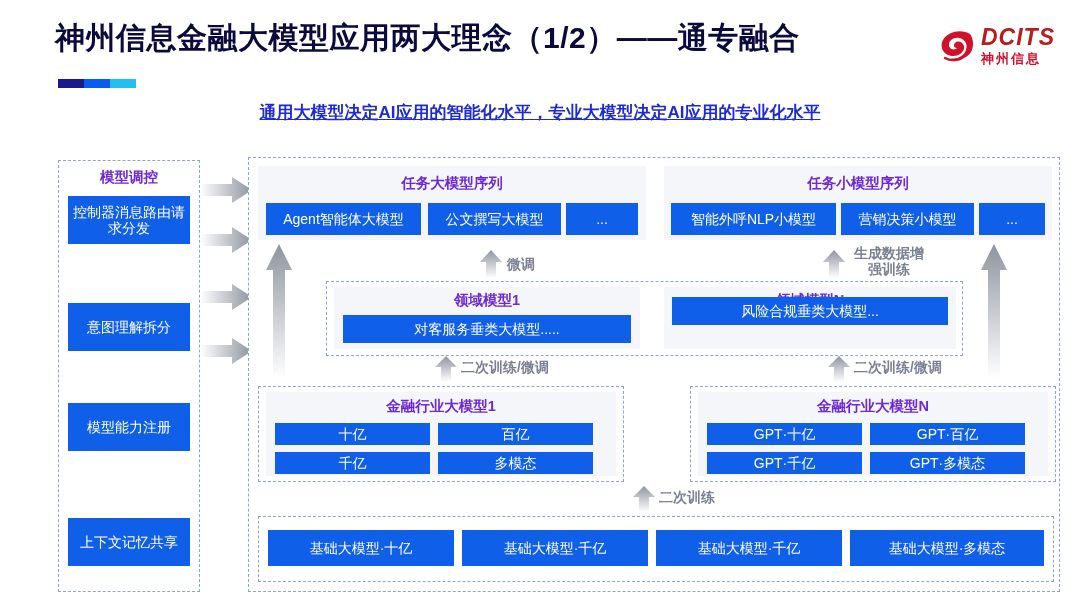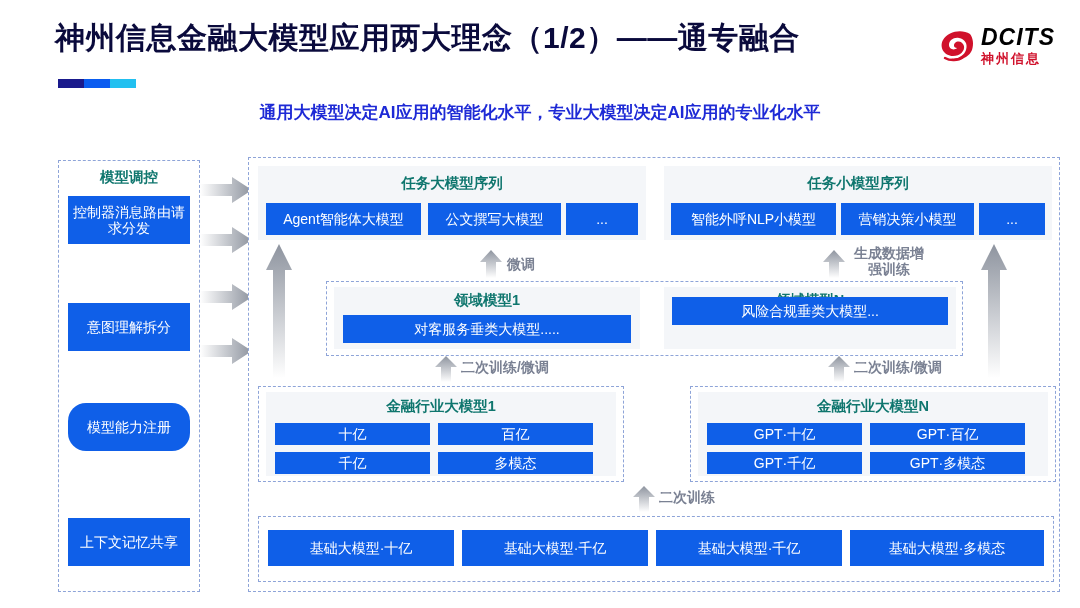--- a/index.html
+++ b/index.html
@@ -25,35 +25,36 @@
   #title-bar i{display:block;height:100%;}
   #title-bar i:nth-child(1){width:33%;background:#1a1a8c;}
   #title-bar i:nth-child(2){width:34%;background:#0a5cf0;}
   #title-bar i:nth-child(3){width:33%;background:#22c0f0;}
 
   #subtitle{
     position:absolute;left:0;top:101px;width:1080px;
     text-align:center;
     font-size:17px;font-weight:bold;color:#1e2ad6;
     white-space:nowrap;
+    text-decoration:underline;
   }
 
   
   #logo{
     position:absolute;right:16px;top:20px;
     width:128px;height:50px;
     display:flex;align-items:center;gap:5px;
   }
   #logo .swirl{
     width:40px;height:40px;position:relative;flex:0 0 auto;
   }
   #logo .swirl svg{display:block;}
   #logo .words{display:flex;flex-direction:column;line-height:1;}
   #logo .dcits{
-    font-size:23px;font-weight:bold;color:#000000;
+    font-size:23px;font-weight:bold;color:#b91c1c;
     letter-spacing:1px;font-style:italic;
   }
   #logo .cn{
     font-size:13px;font-weight:bold;color:#d0112b;
     letter-spacing:2px;margin-top:3px;
   }
 
   
   .dashed{
     position:absolute;
@@ -61,21 +62,21 @@
     background:#ffffff;
     box-sizing:border-box;
   }
   .panel{
     position:absolute;
     background:#f4f6f9;
     box-sizing:border-box;
   }
   .grp-title{
     text-align:center;font-weight:bold;
-    color:#0f766e;font-size:14.5px;
+    color:#6d28d9;font-size:14.5px;
     white-space:nowrap;
   }
   .bluebox{
     position:absolute;
     background:#0f5fe8;
     color:#ffffff;
     display:flex;align-items:center;justify-content:center;
     text-align:center;
     font-size:14px;
     box-sizing:border-box;
@@ -125,21 +126,21 @@
     <span class="dcits">DCITS</span>
     <span class="cn">神州信息</span>
   </span>
 </div>
 
 <div class="dashed" id="sidebar"></div>
 <div class="grp-title" id="sidebar-title">模型调控</div>
 
 <div class="bluebox" style="left:68px;top:196px;width:122px;height:48px;">控制器消息路由请求分发</div>
 <div class="bluebox" style="left:68px;top:303px;width:122px;height:48px;">意图理解拆分</div>
-<div class="bluebox" style="left:68px;top:403px;width:122px;height:48px;border-radius:18px;">模型能力注册</div>
+<div class="bluebox" style="left:68px;top:403px;width:122px;height:48px;">模型能力注册</div>
 <div class="bluebox" style="left:68px;top:518px;width:122px;height:48px;">上下文记忆共享</div>
 
 <div class="r-arrow" style="left:200px;top:176px;">
   <svg width="52" height="28" viewBox="0 0 52 28">
     <defs>
         <linearGradient id="gr1" x1="0" y1="0" x2="1" y2="0">
       <stop offset="0" stop-color="#ffffff"></stop>
           <stop offset="1" stop-color="#8e949f"></stop>
         </linearGradient>
       </defs>

